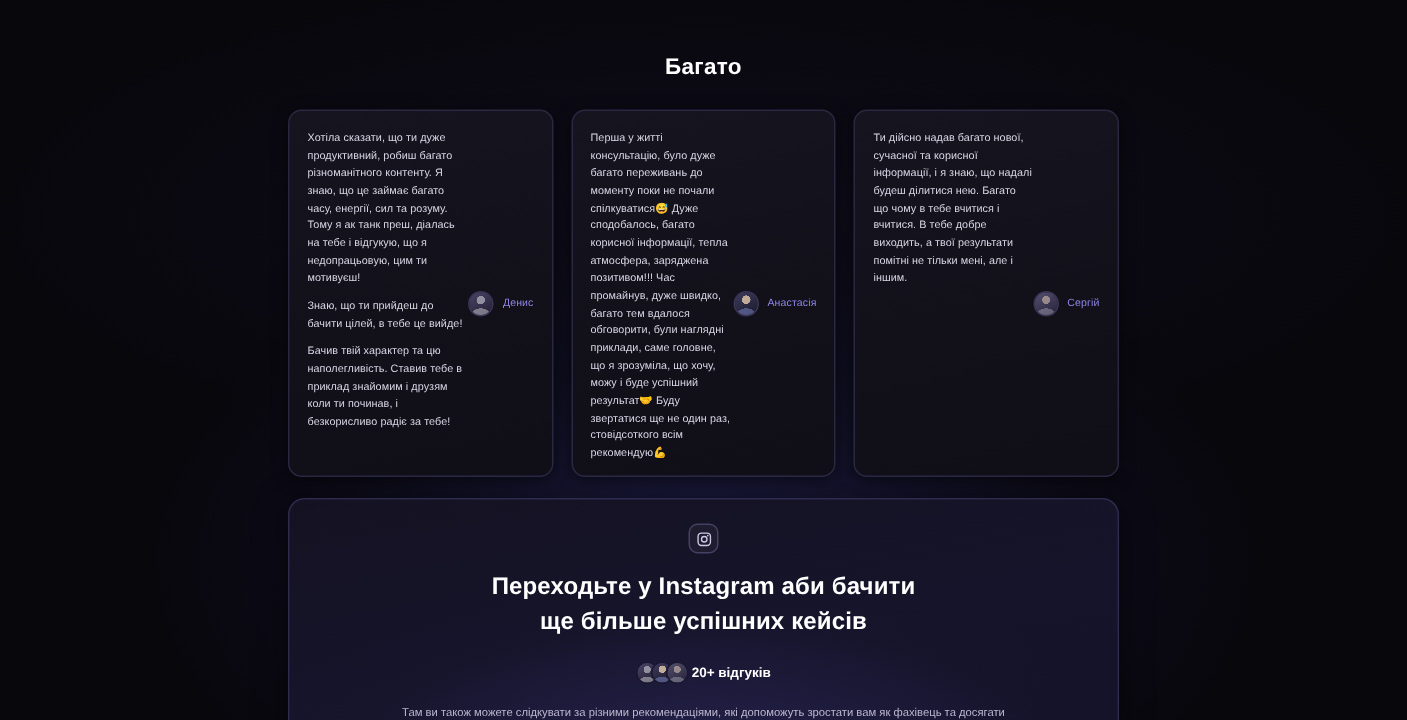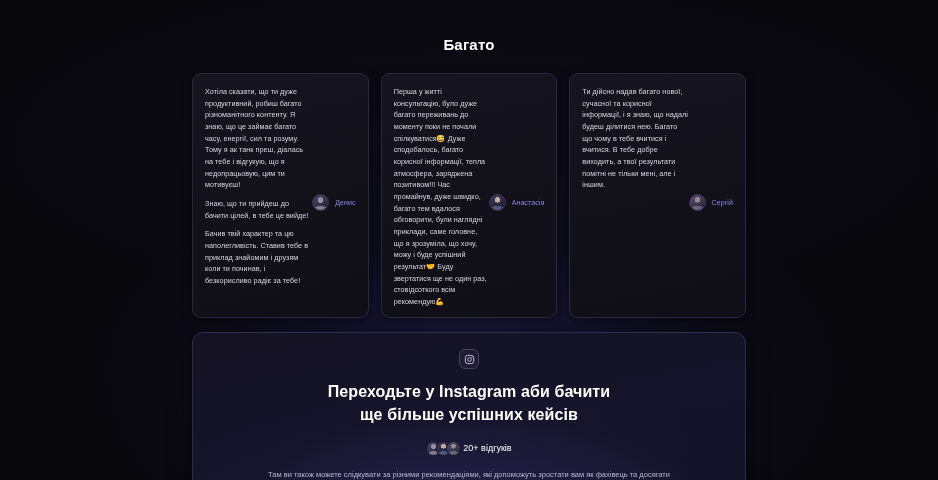--- a/index.html
+++ b/index.html
@@ -152,21 +152,21 @@
   }
   .stack .avatar {
     width: 15px;
     height: 15px;
     margin-right: -5px;
     border: 1px solid #1a1730;
   }
   .reviews-count {
     color: #ffffff;
     font-size: 9px;
-    font-weight: normal;
+    font-weight: bold;
     margin-left: 0;
   }
   .cta-sub {
     color: #bcb7d0;
     font-size: 7.5px;
     line-height: 1.65;
     margin: 13px auto 0 auto;
     max-width: 420px;
   }
   .cta-button {

